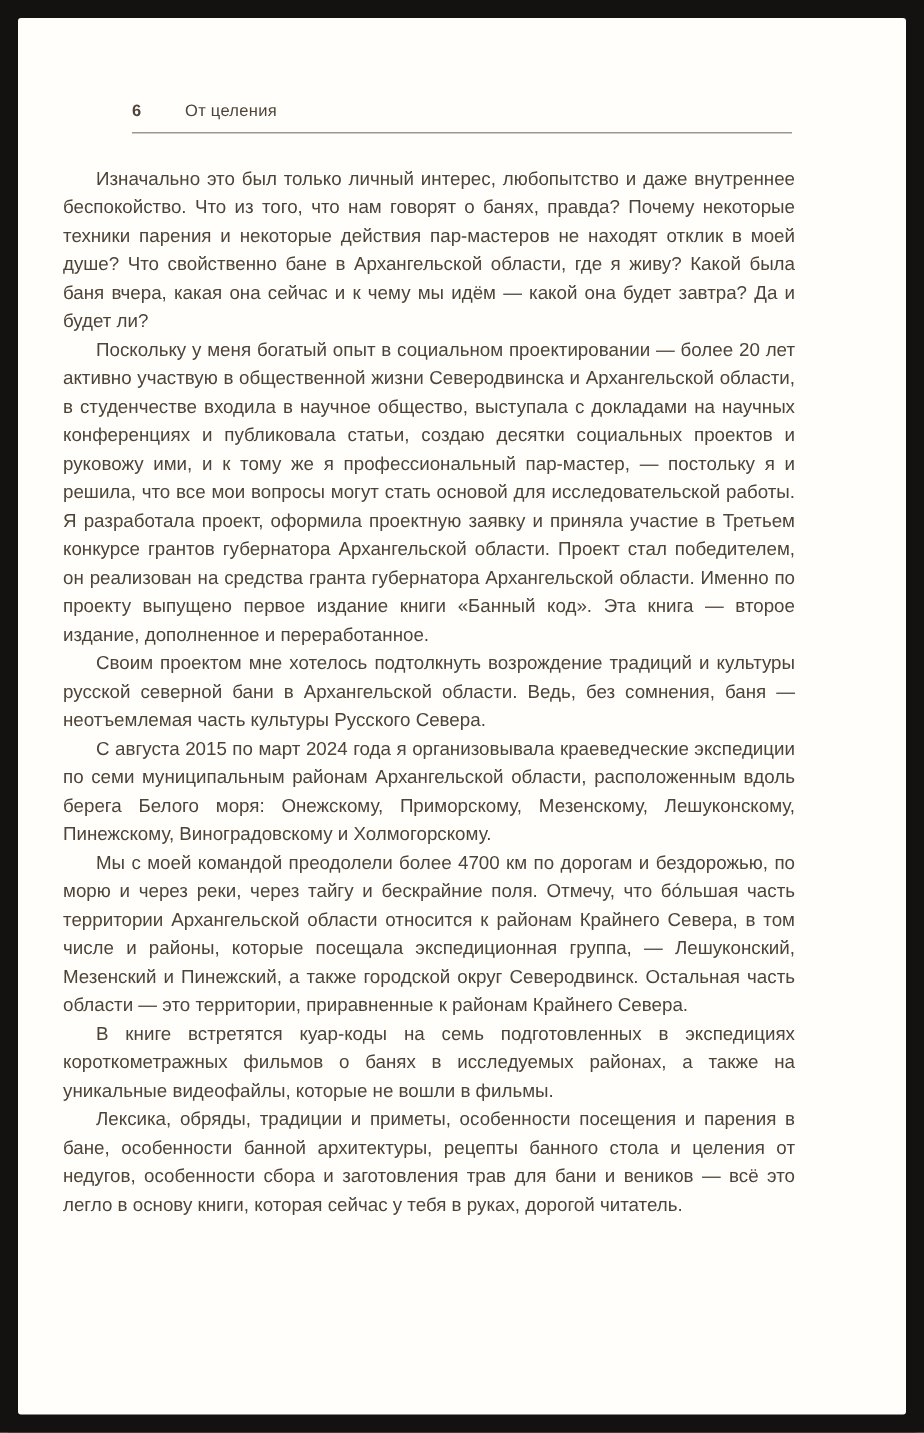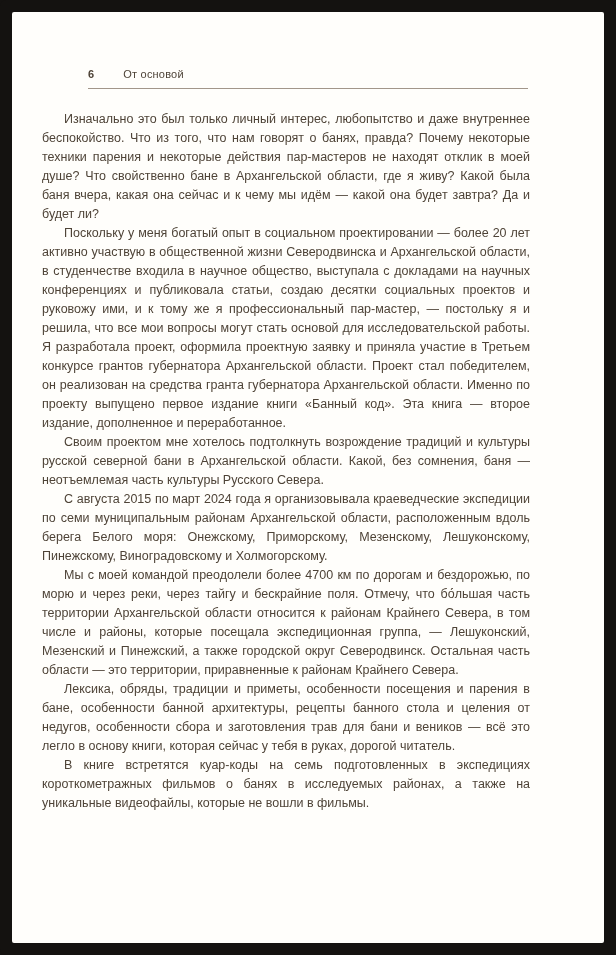--- a/index.html
+++ b/index.html
@@ -72,29 +72,29 @@
   }
 </style>
 </head>
 <body>
 
 <div class="frame">
   <div class="page">
 
     <header class="page-header">
       <span class="page-number">6</span>
-      <span class="running-title">От основой</span>
+      <span class="running-title">От целения</span>
     </header>
 
     <div class="header-rule"></div>
 
     <main class="page-body">
       <p>Изначально это был только личный интерес, любопытство и даже внутреннее беспокойство. Что из того, что нам говорят о банях, правда? Почему некоторые техники парения и некоторые действия пар-мастеров не находят отклик в моей душе? Что свойственно бане в Архангельской области, где я живу? Какой была баня вчера, какая она сейчас и к чему мы идём — какой она будет завтра? Да и будет ли?</p>
       <p>Поскольку у меня богатый опыт в социальном проектировании — более 20 лет активно участвую в общественной жизни Северодвинска и Архангельской области, в студенчестве входила в научное общество, выступала с докладами на научных конференциях и публиковала статьи, создаю десятки социальных проектов и руковожу ими, и к тому же я профессиональный пар-мастер, — постольку я и решила, что все мои вопросы могут стать основой для исследовательской работы. Я разработала проект, оформила проектную заявку и приняла участие в Третьем конкурсе грантов губернатора Архангельской области. Проект стал победителем, он реализован на средства гранта губернатора Архангельской области. Именно по проекту выпущено первое издание книги «Банный код». Эта книга — второе издание, дополненное и переработанное.</p>
-      <p>Своим проектом мне хотелось подтолкнуть возрождение традиций и культуры русской северной бани в Архангельской области. Какой, без сомнения, баня — неотъемлемая часть культуры Русского Севера.</p>
+      <p>Своим проектом мне хотелось подтолкнуть возрождение традиций и культуры русской северной бани в Архангельской области. Ведь, без сомнения, баня — неотъемлемая часть культуры Русского Севера.</p>
       <p>С августа 2015 по март 2024 года я организовывала краеведческие экспедиции по семи муниципальным районам Архангельской области, расположенным вдоль берега Белого моря: Онежскому, Приморскому, Мезенскому, Лешуконскому, Пинежскому, Виноградовскому и Холмогорскому.</p>
       <p>Мы с моей командой преодолели более 4700 км по дорогам и бездорожью, по морю и через реки, через тайгу и бескрайние поля. Отмечу, что бо́льшая часть территории Архангельской области относится к районам Крайнего Севера, в том числе и районы, которые посещала экспедиционная группа, — Лешуконский, Мезенский и Пинежский, а также городской округ Северодвинск. Остальная часть области — это территории, приравненные к районам Крайнего Севера.</p>
+      <p>В книге встретятся куар-коды на семь подготовленных в экспедициях короткометражных фильмов о банях в исследуемых районах, а также на уникальные видеофайлы, которые не вошли в фильмы.</p>
       <p>Лексика, обряды, традиции и приметы, особенности посещения и парения в бане, особенности банной архитектуры, рецепты банного стола и целения от недугов, особенности сбора и заготовления трав для бани и веников — всё это легло в основу книги, которая сейчас у тебя в руках, дорогой читатель.</p>
-      <p>В книге встретятся куар-коды на семь подготовленных в экспедициях короткометражных фильмов о банях в исследуемых районах, а также на уникальные видеофайлы, которые не вошли в фильмы.</p>
     </main>
 
   </div>
 </div>
 
 </body></html>

